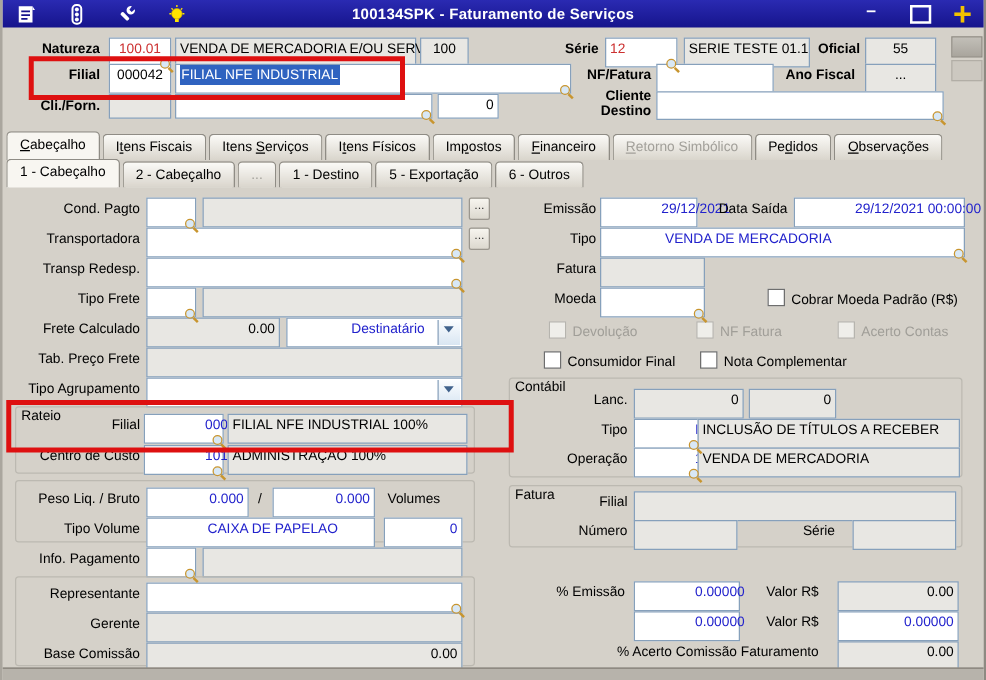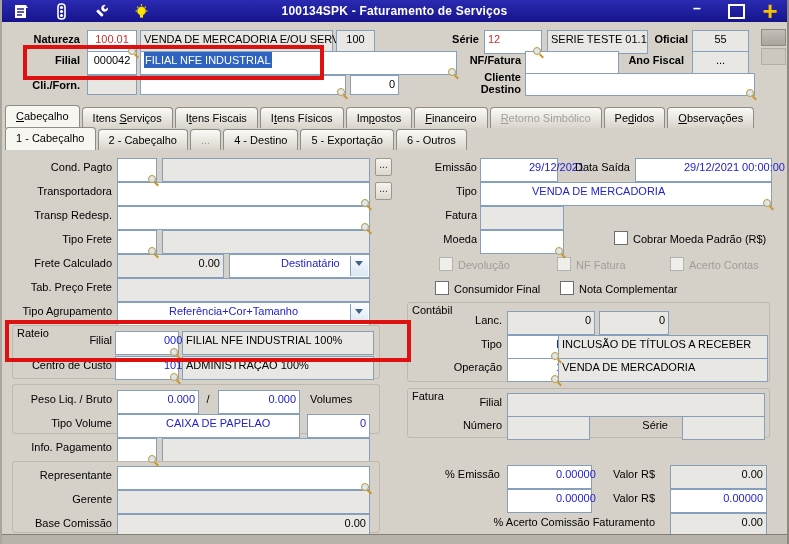--- a/index.html
+++ b/index.html
@@ -123,34 +123,34 @@
   <div class="fld" style="left:138px;top:75px;width:206px;height:20px"><span class="val"></span><span class="mag"></span></div>
   <div class="fld rt" style="left:348px;top:75px;width:49px;height:20px">0</div>
   <div class="lbl b" style="left:455px;top:71px;width:64px">
     <div>Cliente</div>
       <div>Destino</div>
   </div>
   <div class="fld" style="left:523px;top:73px;width:230px;height:23px"><span class="val"></span><span class="mag"></span></div>
 
   <div class="tabstrip" id="main-tabs">
       <div class="tab active"><u>C</u>abeçalho</div>
+      <div class="tab">I<u>t</u>ens Fiscais</div>
       <div class="tab">Itens <u>S</u>erviços</div>
-      <div class="tab">I<u>t</u>ens Fiscais</div>
       <div class="tab">I<u>t</u>ens Físicos</div>
       <div class="tab">Im<u>p</u>ostos</div>
       <div class="tab"><u>F</u>inanceiro</div>
       <div class="tab disabled"><u>R</u>etorno Simbólico</div>
       <div class="tab">Pe<u>d</u>idos</div>
       <div class="tab"><u>O</u>bservações</div>
     </div>
   <div class="tabstrip" id="sub-tabs">
       <div class="tab active">1 - Cabeçalho</div>
       <div class="tab">2 - Cabeçalho</div>
       <div class="tab disabled">...</div>
-      <div class="tab">4 - Destino</div>
+      <div class="tab">1 - Destino</div>
       <div class="tab">5 - Exportação</div>
       <div class="tab">6 - Outros</div>
     </div>
 
   <div class="lbl" style="left:0px;top:161px;width:110px">Cond. Pagto</div>
   <div class="fld" style="left:115px;top:158px;width:40px">
       <span class="mag"></span>
     </div>
   <div class="fld ro" style="left:160px;top:158px;width:208px"></div>
   <div class="btn3" style="left:373px;top:158px;width:17px;height:18px">...</div>
@@ -173,21 +173,21 @@
   <div class="fld ro" style="left:160px;top:230px;width:208px"></div>
 
   <div class="lbl" style="left:0px;top:257px;width:110px">Frete Calculado</div>
   <div class="fld ro rt" style="left:115px;top:254px;width:107px">0.00</div>
   <div class="fld" style="left:227px;top:254px;width:141px"><span class="val blue">Destinatário</span><span class="dd"></span></div>
 
   <div class="lbl" style="left:0px;top:281px;width:110px">Tab. Preço Frete</div>
   <div class="fld ro" style="left:115px;top:278px;width:253px"></div>
 
   <div class="lbl" style="left:0px;top:305px;width:110px">Tipo Agrupamento</div>
-  <div class="fld" style="left:115px;top:302px;width:253px"><span class="val blue">Referência+Cor+Tamanho</span><span class="dd"></span></div>
+  <div class="fld" style="left:115px;top:302px;width:253px"><span class="dd"></span></div>
 
   <div class="grp" style="left:10px;top:325px;width:368px;height:54px"></div>
   <div class="legend" style="left:15px;top:327px">Rateio</div>
   <div class="lbl" style="left:40px;top:334px;width:70px">Filial</div>
   <div class="fld blue" style="left:113px;top:331px;width:64px"><span class="val">000042</span><span class="mag"></span></div>
   <div class="fld ro" style="left:180px;top:331px;width:192px">FILIAL NFE INDUSTRIAL 100%</div>
   <div class="lbl" style="left:14px;top:359px;width:96px">Centro de Custo</div>
   <div class="fld blue" style="left:113px;top:356px;width:64px"><span class="val">101</span><span class="mag"></span></div>
   <div class="fld ro" style="left:180px;top:356px;width:192px">ADMINISTRAÇAO 100%</div>
 

